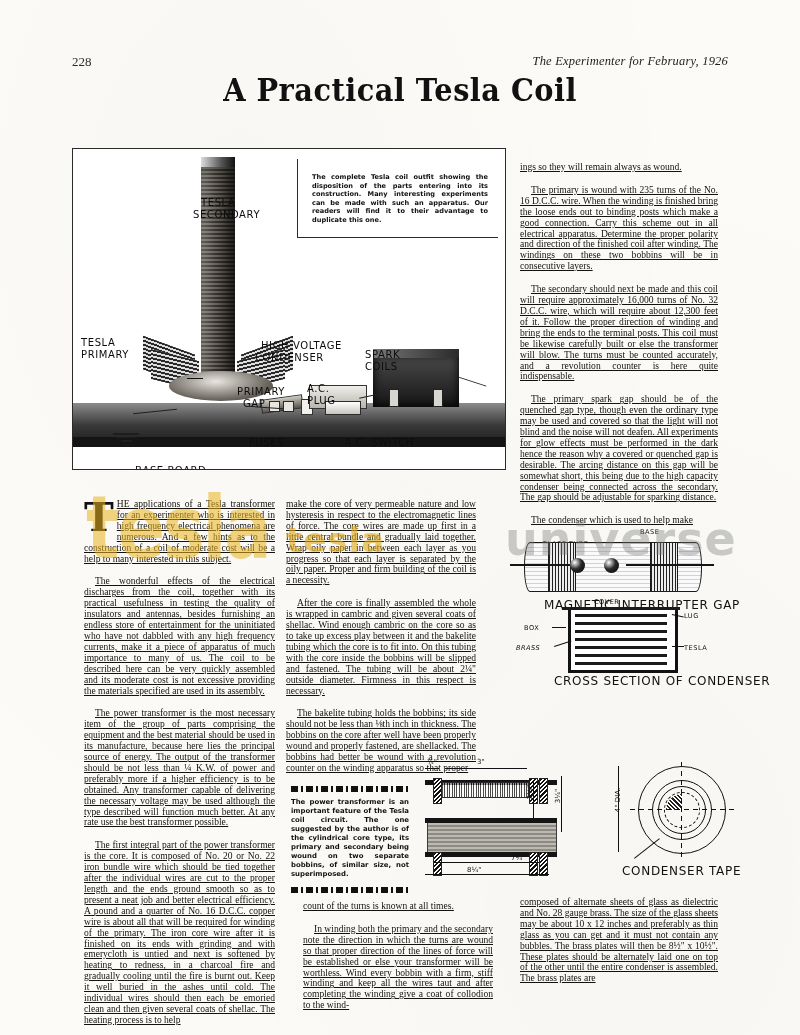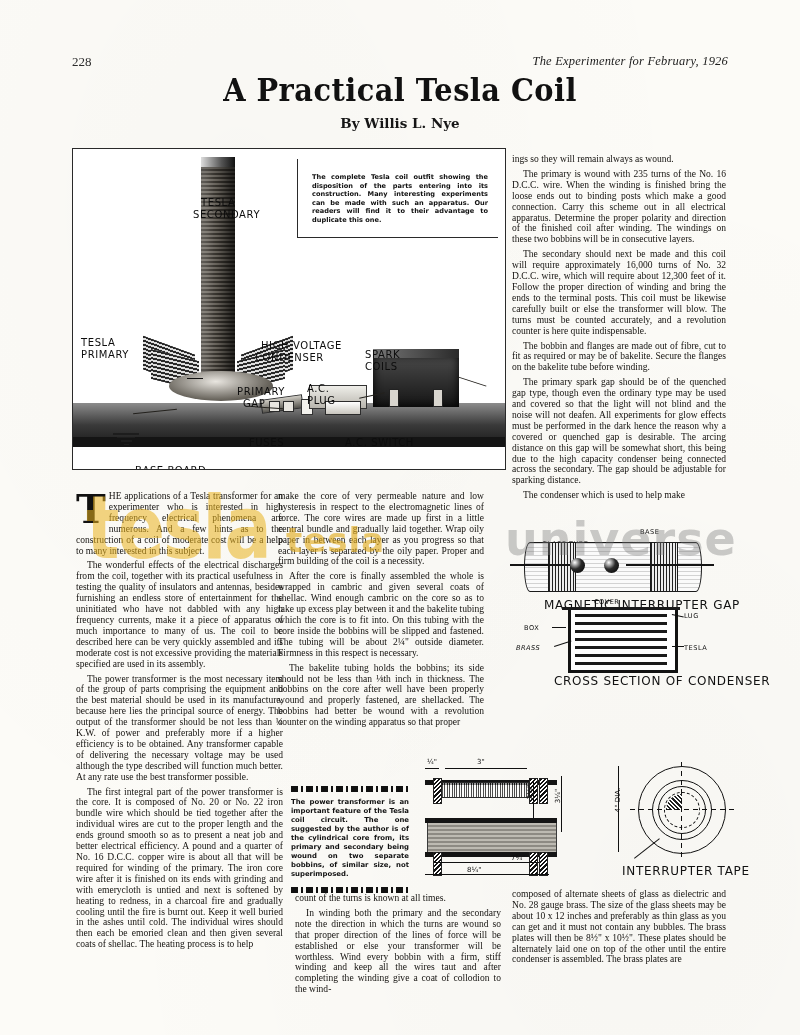--- a/index.html
+++ b/index.html
@@ -72,21 +72,21 @@
   .capbox p{margin:14px 10px 0 14px;font-family:"DejaVu Sans",sans-serif;
     font-weight:700;font-size:6.6px;line-height:8.6px;text-align:justify;color:#111;}
   
   .hl{position:absolute;font-family:"DejaVu Sans",sans-serif;color:#0d0d0d;
     font-size:10px;letter-spacing:.6px;line-height:12px;white-space:nowrap;}
   .ptr{position:absolute;background:#111;height:1.2px;transform-origin:0 0;}
   
   .col{position:absolute;width:215px;text-align:justify;color:#14120f;
     font-family:"Liberation Serif",serif;font-size:9.55px;line-height:10.9px;
     -webkit-hyphens:none;hyphens:none;}
-  .col p{margin:4px;text-indent:11px;}
+  .col p{margin:12px;text-indent:11px;text-decoration:underline;}
   .col p.noind{text-indent:0;}
   #col1{left:72px;top:487px;}
   #col2{left:274px;top:487px;width:214px;}
   #col3a{left:508px;top:150px;width:222px;}
   #col3b{left:508px;top:697px;width:222px;}
   #col1b{left:72px;top:889px;width:215px;}
   #col2b{left:291px;top:889px;width:214px;}
   #col3c{left:508px;top:885px;width:222px;}
   .dropcap{float:left;font-family:"DejaVu Serif",serif;font-size:40px;
     line-height:32px;padding:2px 3px 0 0;font-weight:700;color:#111;}
@@ -145,21 +145,20 @@
 
 <div class="page">
   <div class="sheet"></div>
 
   <div class="runhead">
     <div class="folio">228</div>
     <div class="magline">The Experimenter for February, 1926</div>
   </div>
 
   <div class="title">A Practical Tesla Coil</div>
-  <div class="byline">By Willis L. Nye</div>
 
   <div class="photo">
     <div class="ph-bg"></div>
 
     <div class="bench"></div>
     <div class="bench2"></div>
 
     <div class="sec-coil"></div>
     <div class="sec-top"></div>
 
@@ -240,21 +239,21 @@
   </div>
 
   <div class="col" id="col2">
     <p class="noind">make the core of very permeable nature and low hysteresis in respect to the electromagnetic lines of force. The core wires are made up first in a little central bundle and gradually laid together. Wrap oily paper in between each layer as you progress so that each layer is separated by the oily paper. Proper and firm building of the coil is a necessity.</p>
     <p>After the core is finally assembled the whole is wrapped in cambric and given several coats of shellac. Wind enough cambric on the core so as to take up excess play between it and the bakelite tubing which the core is to fit into. On this tubing with the core inside the bobbins will be slipped and fastened. The tubing will be about 2¼" outside diameter. Firmness in this respect is necessary.</p>
     <p>The bakelite tubing holds the bobbins; its side should not be less than ⅛th inch in thickness. The bobbins on the core after well have been properly wound and properly fastened, are shellacked. The bobbins had better be wound with a revolution counter on the winding apparatus so that proper</p>
   </div>
 
   <div style="position:absolute;left:291px;top:782px;width:118px;">
     <div class="rule-orn"></div>
-    <div class="boldcap" style="margin-top:6px;">The power transformer is an important feature of the Tesla coil circuit. The one suggested by the author is of the cylindrical core from, its primary and secondary being wound on two separate bobbins, of similar size, not superimposed.</div>
+    <div class="boldcap" style="margin-top:6px;">The power transformer is an important feature of the Tesla coil circuit. The one suggested by the author is of the cylindrical core type, its primary and secondary being wound on two separate bobbins, of similar size, not superimposed.</div>
     <div class="rule-orn" style="margin-top:8px;"></div>
   </div>
 
   <div class="figC">
     <div class="dimline" style="left:10px;top:8px;width:14px;"></div>
     <div class="dimtxt" style="left:12px;top:-2px;">¼"</div>
     <div class="dimline" style="left:30px;top:8px;width:82px;"></div>
     <div class="dimtxt" style="left:62px;top:-2px;">3"</div>
 
     <div class="tf-bar" style="top:20px;width:132px;"></div>
@@ -287,35 +286,34 @@
     <div class="circ" style="left:38px;top:4px;width:86px;height:86px;"></div>
     <div class="circ" style="left:52px;top:18px;width:58px;height:58px;"></div>
     <div class="circ" style="left:58px;top:24px;width:46px;height:46px;"></div>
     <div class="circ" style="left:64px;top:30px;width:34px;height:34px;border-style:dashed;"></div>
     <div style="position:absolute;left:66px;top:32px;width:16px;height:16px;
       background:repeating-linear-gradient(45deg,#222 0 1.5px,#fff 1.5px 3px);
       border-radius:16px 0 0 0;"></div>
     <div class="dimline" style="left:30px;top:47px;width:104px;background:repeating-linear-gradient(90deg,#111 0 5px,transparent 5px 9px);"></div>
     <div class="dimv" style="left:81px;top:0px;height:96px;background:repeating-linear-gradient(180deg,#111 0 5px,transparent 5px 9px);"></div>
     <div class="ptr" style="left:34px;top:96px;width:32px;transform:rotate(-38deg);"></div>
-    <div class="figttl" style="left:22px;top:102px;">INTERRUPTER TAPE</div>
+    <div class="figttl" style="left:22px;top:102px;">CONDENSER TAPE</div>
   </div>
 
   <div class="col" id="col1b"></div>
 
   <div class="col" id="col2b">
     <p class="noind">count of the turns is known at all times.</p>
     <p>In winding both the primary and the secondary note the direction in which the turns are wound so that proper direction of the lines of force will be established or else your transformer will be worthless. Wind every bobbin with a firm, stiff winding and keep all the wires taut and after completing the winding give a coat of collodion to the wind-</p>
   </div>
 
   <div class="col" id="col3a">
     <p class="noind">ings so they will remain always as wound.</p>
     <p>The primary is wound with 235 turns of the No. 16 D.C.C. wire. When the winding is finished bring the loose ends out to binding posts which make a good connection. Carry this scheme out in all electrical apparatus. Determine the proper polarity and direction of the finished coil after winding. The windings on these two bobbins will be in consecutive layers.</p>
     <p>The secondary should next be made and this coil will require approximately 16,000 turns of No. 32 D.C.C. wire, which will require about 12,300 feet of it. Follow the proper direction of winding and bring the ends to the terminal posts. This coil must be likewise carefully built or else the transformer will blow. The turns must be counted accurately, and a revolution counter is here quite indispensable.</p>
-    <p>The bobbin and flanges are made out of fibre, cut to fit as required or may be of bakelite. Secure the flanges on the bakelite tube before winding.</p>
     <p>The primary spark gap should be of the quenched gap type, though even the ordinary type may be used and covered so that the light will not blind and the noise will not deafen. All experiments for glow effects must be performed in the dark hence the reason why a covered or quenched gap is desirable. The arcing distance on this gap will be somewhat short, this being due to the high capacity condenser being connected across the secondary. The gap should be adjustable for sparking distance.</p>
     <p>The condenser which is used to help make</p>
   </div>
 
   <div class="figA">
     <div class="figlbl" style="left:34px;top:16px;">GLASS TUBE</div>
     <div class="figlbl" style="left:132px;top:4px;">BASE</div>
     <div class="glasstube"></div>
     <div class="tube-cap" style="left:40px;"></div>
     <div class="tube-cap" style="left:142px;"></div>

